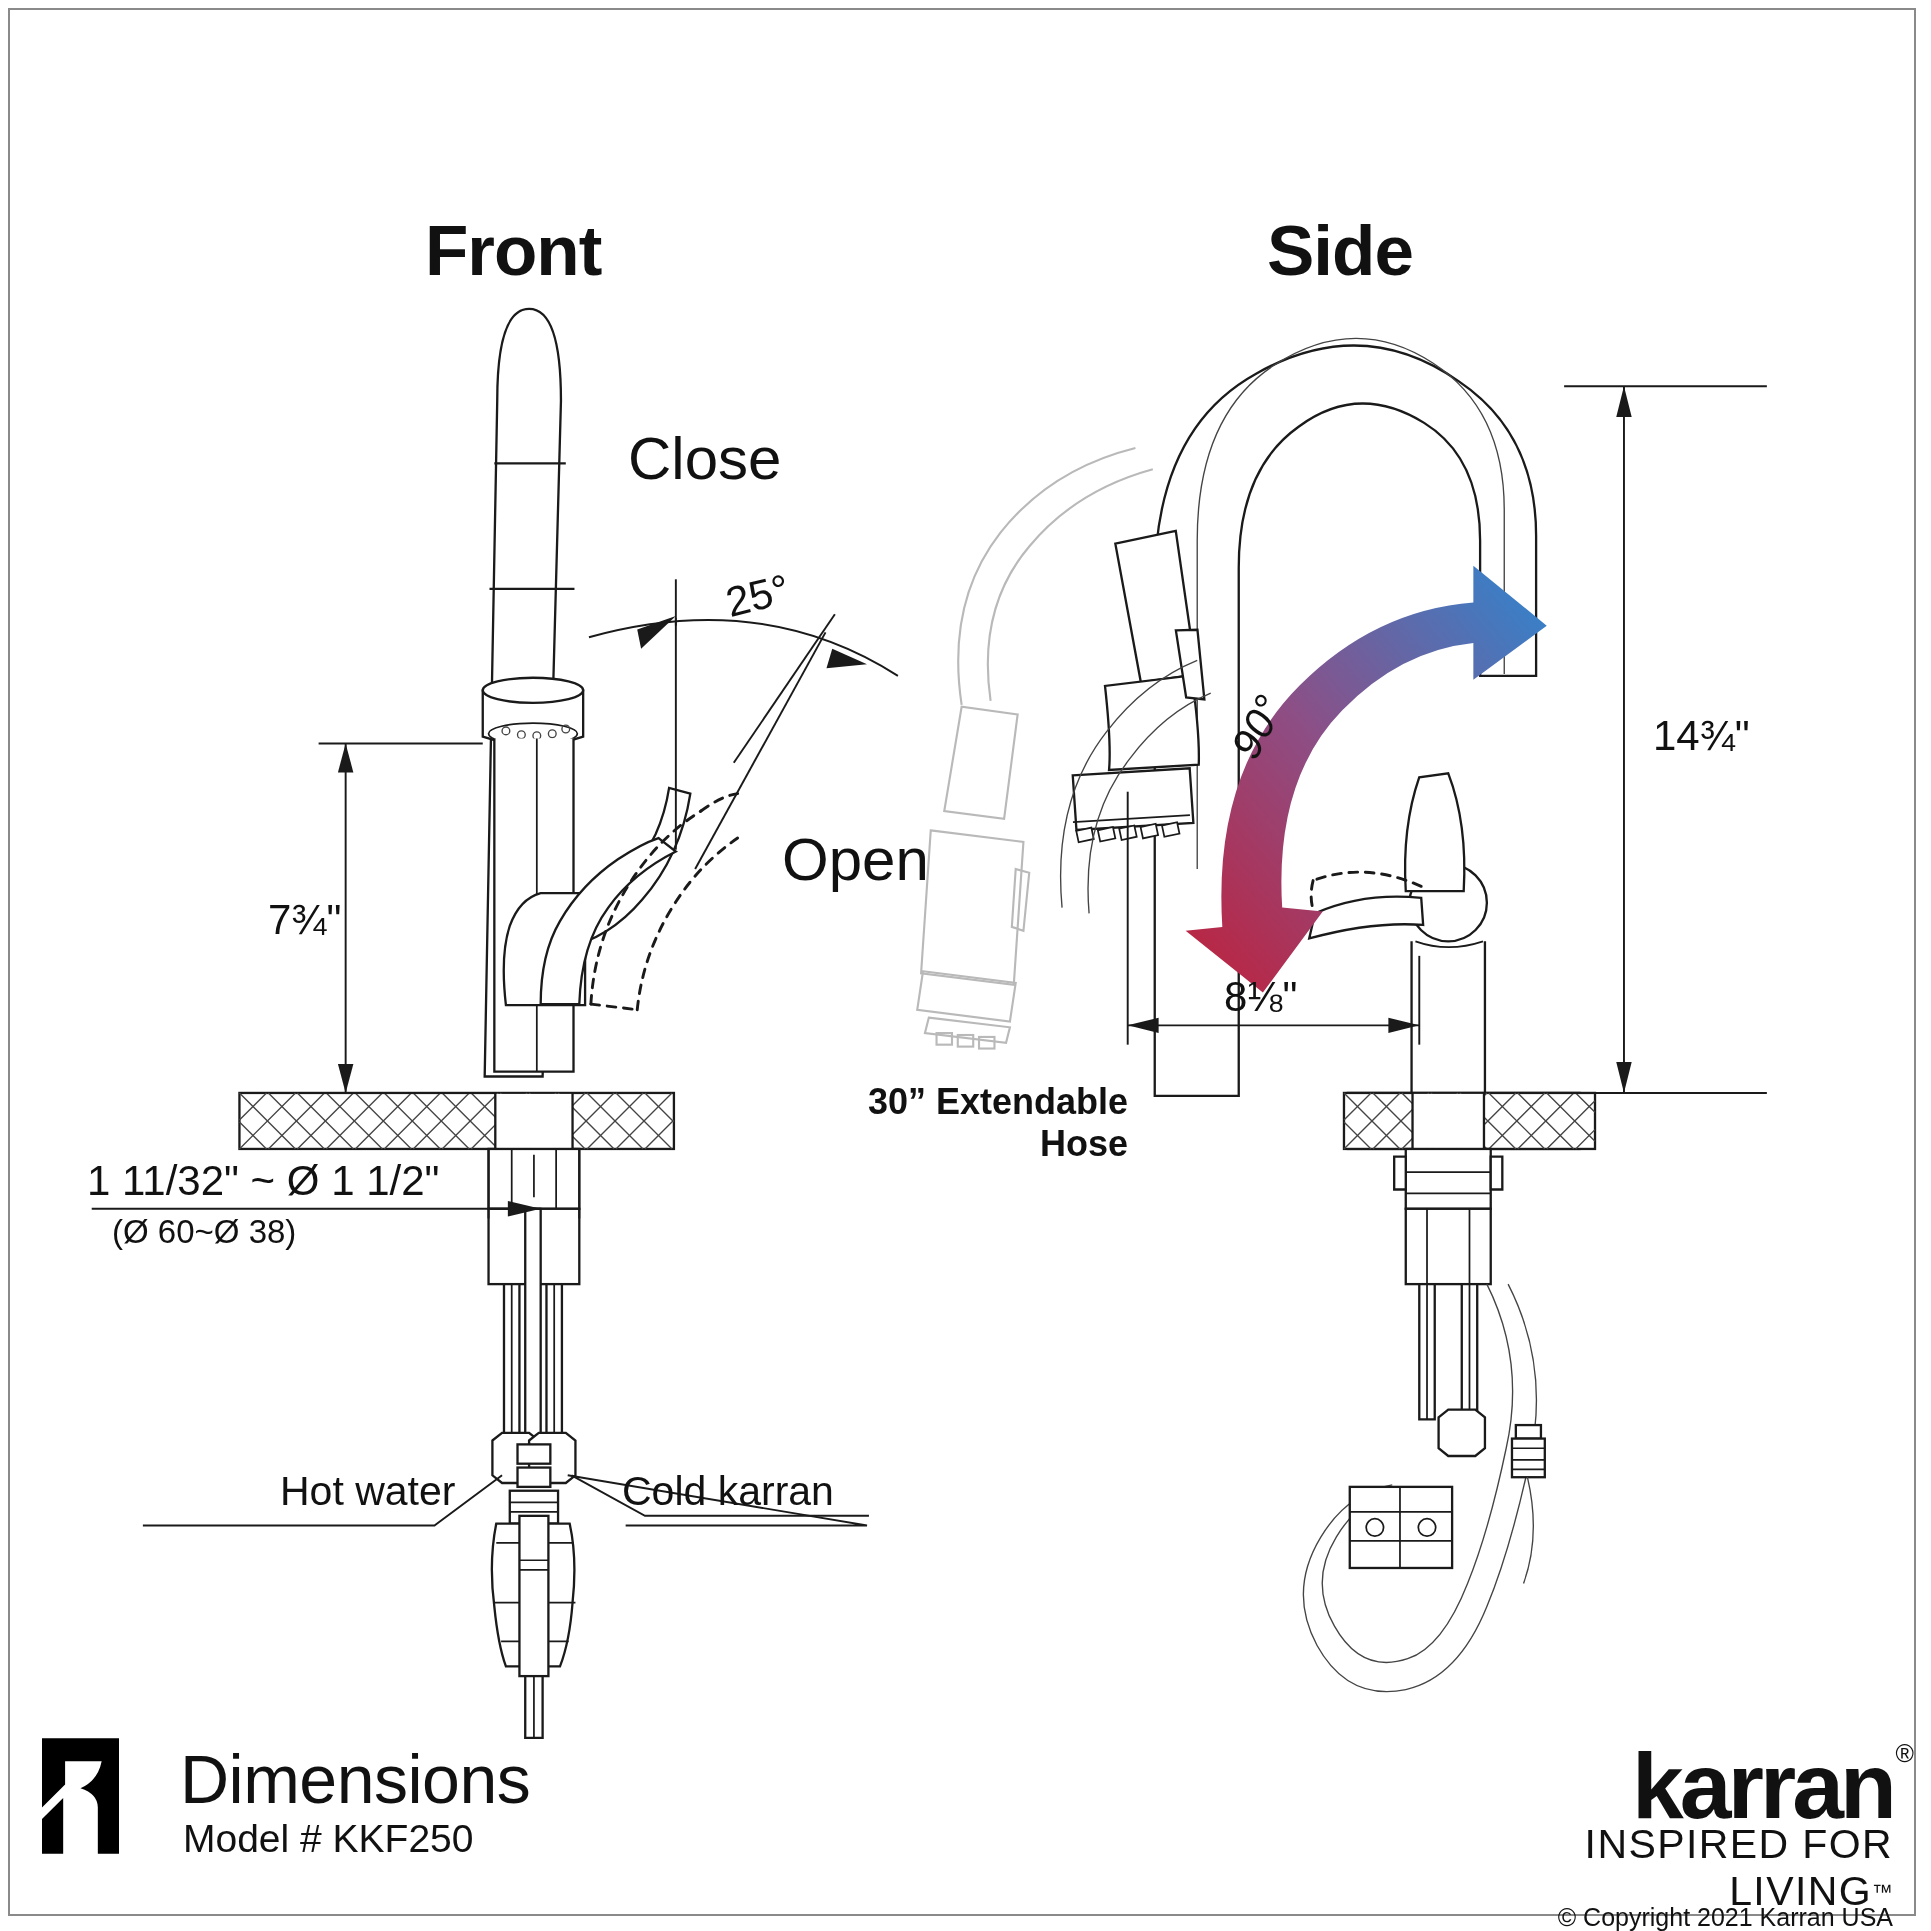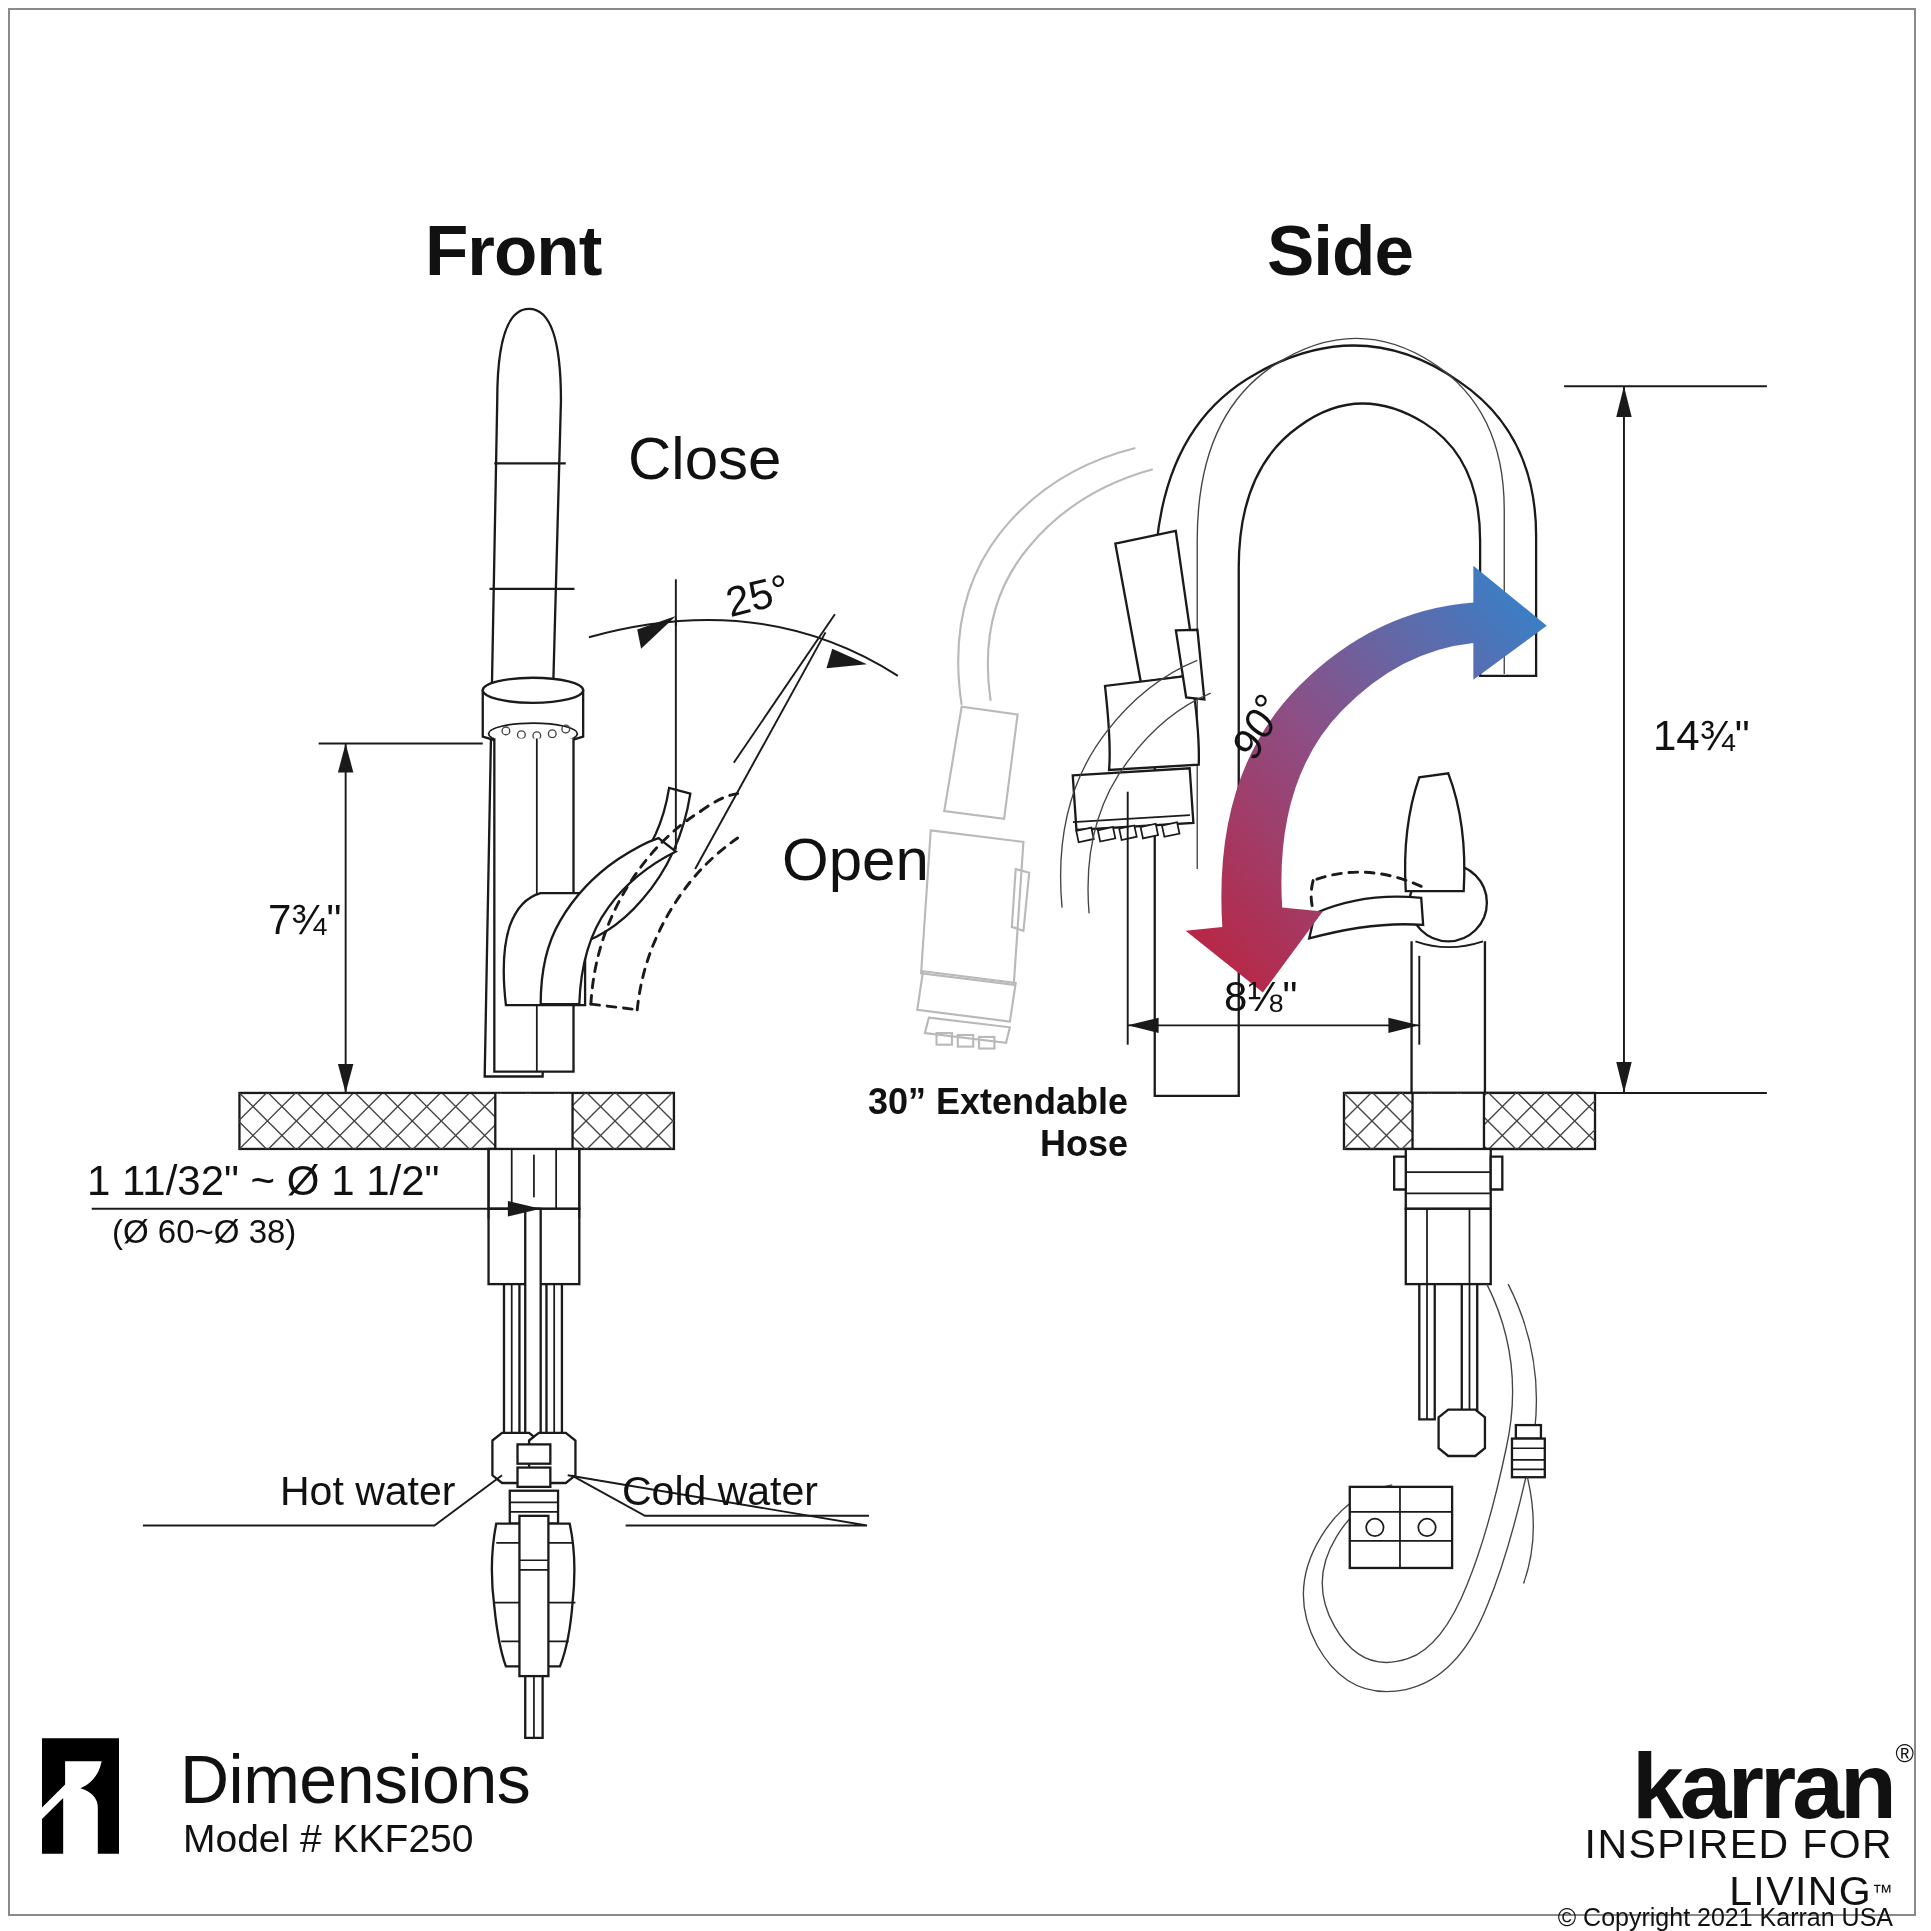--- a/index.html
+++ b/index.html
@@ -333,21 +333,21 @@
 
   <div class="txt dim-small" style="left:112px;top:1215px;">(Ø 60~Ø 38)</div>
 
   <div style="position:absolute;left:819px;top:1081px;width:309px;" class="hose-note">
     <div>30” Extendable</div>
     <div>Hose</div>
   </div>
 
   <div class="txt water-label" style="left:280px;top:1470px;">Hot water</div>
 
-  <div class="txt water-label" style="left:622px;top:1470px;">Cold water</div>
+  <div class="txt water-label" style="left:622px;top:1470px;">Cold karran</div>
 
   <div style="position:absolute;left:42px;top:1738px;width:77px;height:116px;">
     <svg width="77" height="116" viewBox="0 0 80 120">
       <path d="M0,0 L80,0 L80,120 L58,120 L58,72 Q58,58 40,52 Q58,44 62,24 L24,24 L24,48 L0,72 Z" fill="#000"></path>
       <path d="M0,84 L22,62 L22,120 L0,120 Z" fill="#000"></path>
     </svg>
   </div>
 
   <div class="txt footer-title" style="left:180px;top:1744px;">Dimensions</div>
 

